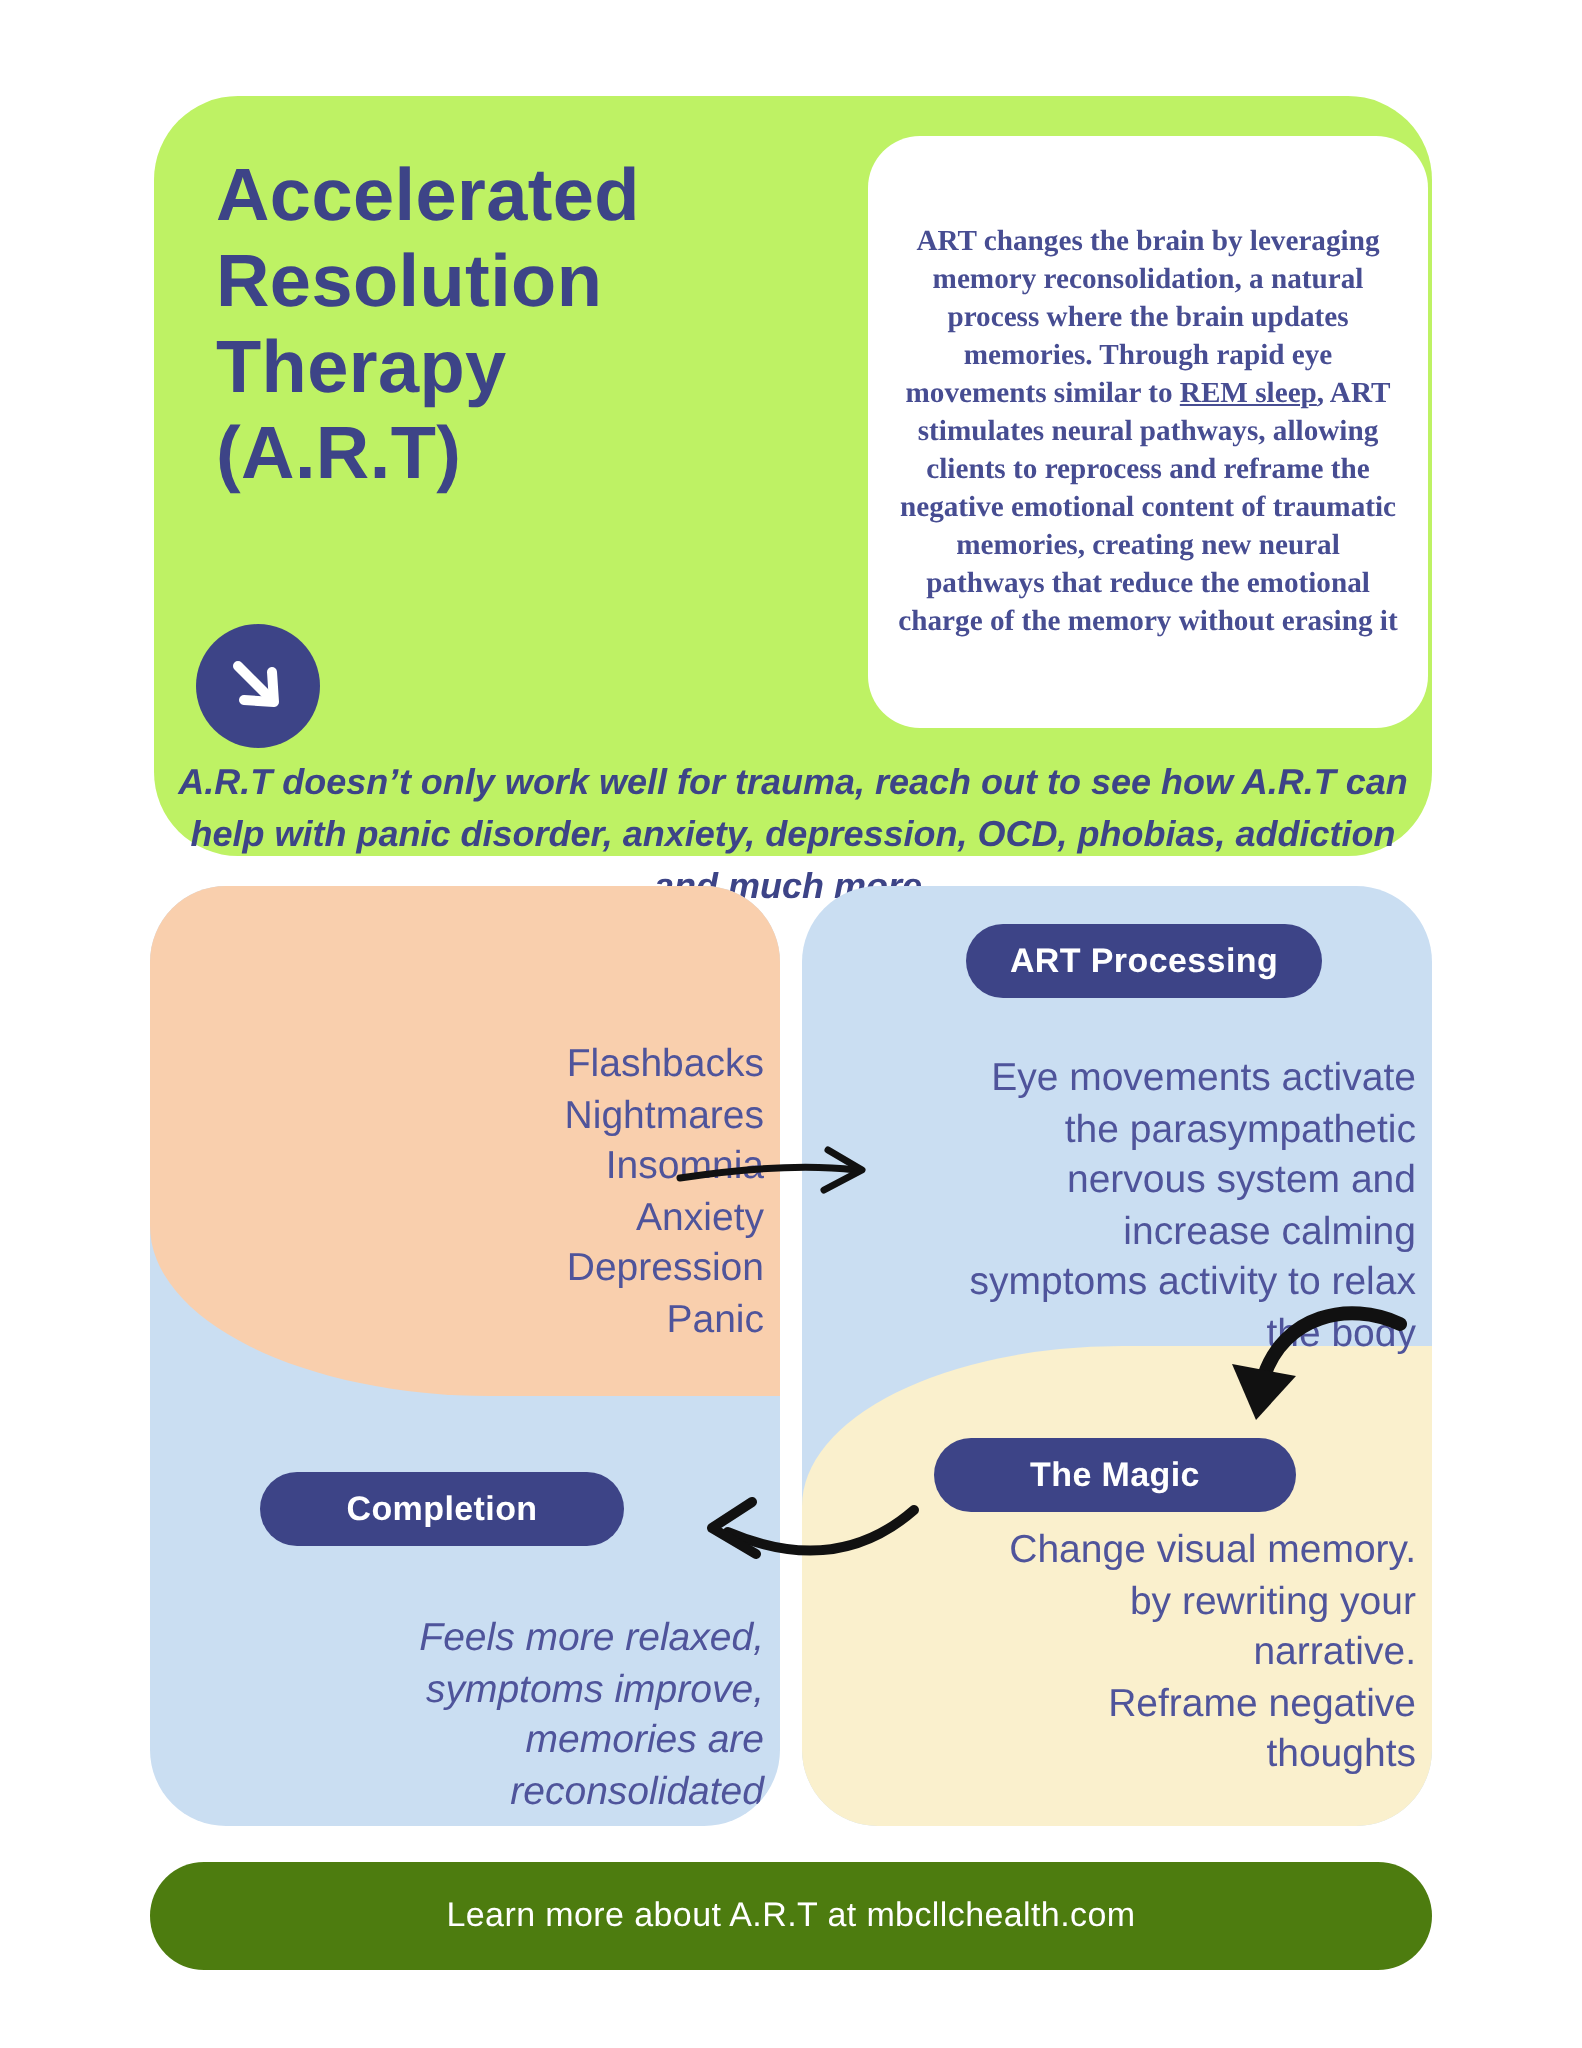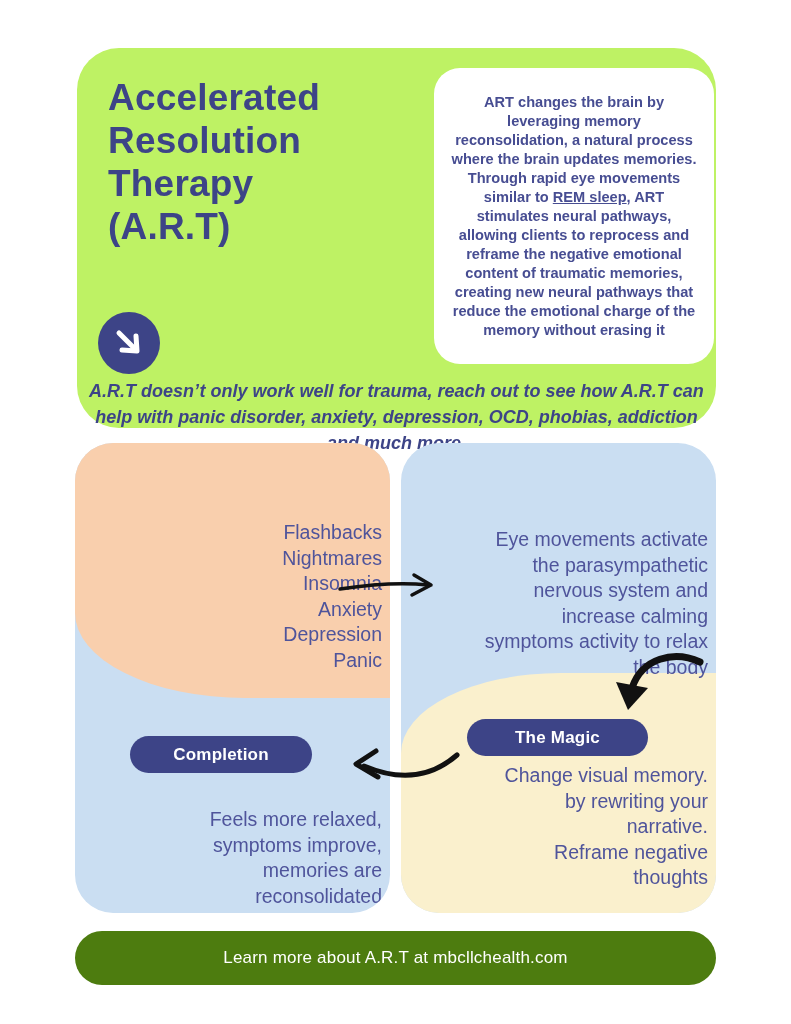--- a/index.html
+++ b/index.html
@@ -25,21 +25,21 @@
   }
   .hero-badge{
     position:absolute;left:21px;top:264px;width:62px;height:62px;
     background:#3d4487;border-radius:50%;
     display:flex;align-items:center;justify-content:center;
   }
   .hero-badge svg{display:block;}
   .hero-desc-card{
     position:absolute;left:357px;top:20px;width:280px;height:296px;
     background:#ffffff;border-radius:26px;padding:20px 15px;
-    display:flex;align-items:center;justify-content:center;
+    display:flex;align-items:center;justify-content:center;font-family:Liberation Serif, serif;
   }
   .hero-desc{
     font-size:14.6px;font-weight:bold;line-height:19px;color:#474d92;
     text-align:center;
   }
   .hero-desc .u{text-decoration:underline;cursor:pointer;}
   .hero-banner{
     position:absolute;left:12px;top:330px;width:615px;
     font-size:18px;font-weight:bold;font-style:italic;line-height:26px;
     color:#3d4487;text-align:center;
@@ -68,21 +68,21 @@
   .pill-art{left:82px;top:19px;width:178px;}
   .pill-completion{left:55px;top:276px;width:182px;margin-top:17px;}
   .pill-magic{left:66px;top:276px;width:181px;}
   .card-text{
     position:absolute;left:8px;width:299px;
     font-size:19.5px;line-height:25.5px;color:#4f549b;
     text-align:right;white-space:pre-line;
   }
   .text-trauma{top:77px;}
   .text-art{top:84px;}
-  .text-completion{top:364px;}
+  .text-completion{top:364px;font-style:italic;}
   .text-magic{top:320px;}
   
   .arrow{position:absolute;}
   .arrow svg{display:block;overflow:visible;}
   
   .footer-pill{
     position:absolute;left:75px;top:931px;width:641px;height:54px;
     background:#4d7c0f;border-radius:27px;
     display:flex;align-items:center;justify-content:center;
     color:#ffffff;font-size:17px;letter-spacing:0.2px;cursor:pointer;
@@ -122,20 +122,21 @@
 Panic</div>
     <div class="pill pill-completion">Completion</div>
     <div class="card-text text-completion">Feels more relaxed,
 symptoms improve,
 memories are
 reconsolidated</div>
   </div>
 
   <div class="col col-right">
     <div class="overlay-cream"></div>
+    <div class="pill pill-art">ART Processing</div>
     <div class="card-text text-art">Eye movements activate
 the parasympathetic
 nervous system and
 increase calming
 symptoms activity to relax
 the body</div>
     <div class="pill pill-magic">The Magic</div>
     <div class="card-text text-magic">Change visual memory.
 by rewriting your
 narrative.

